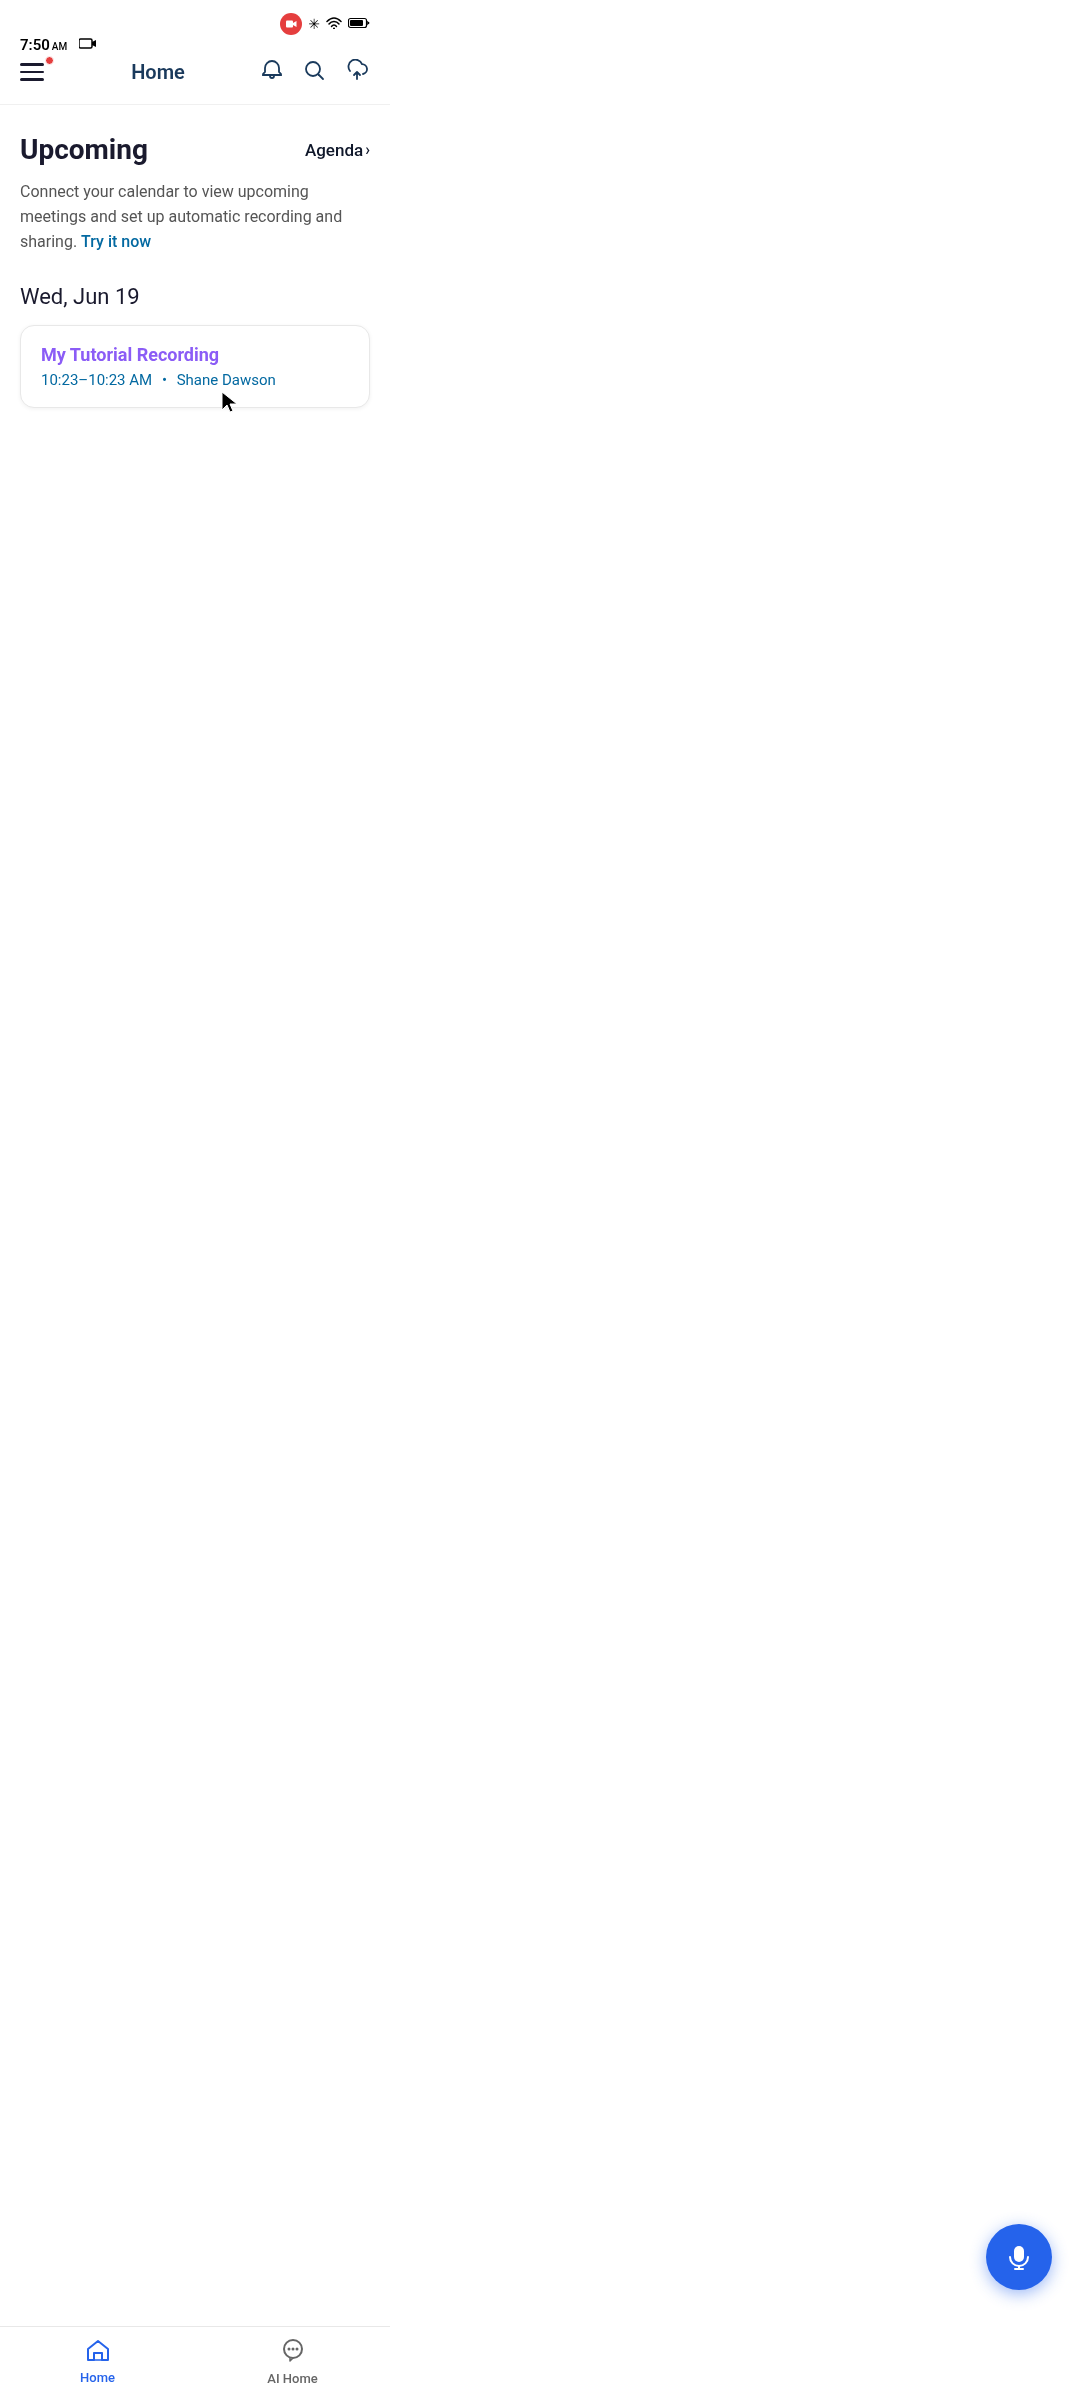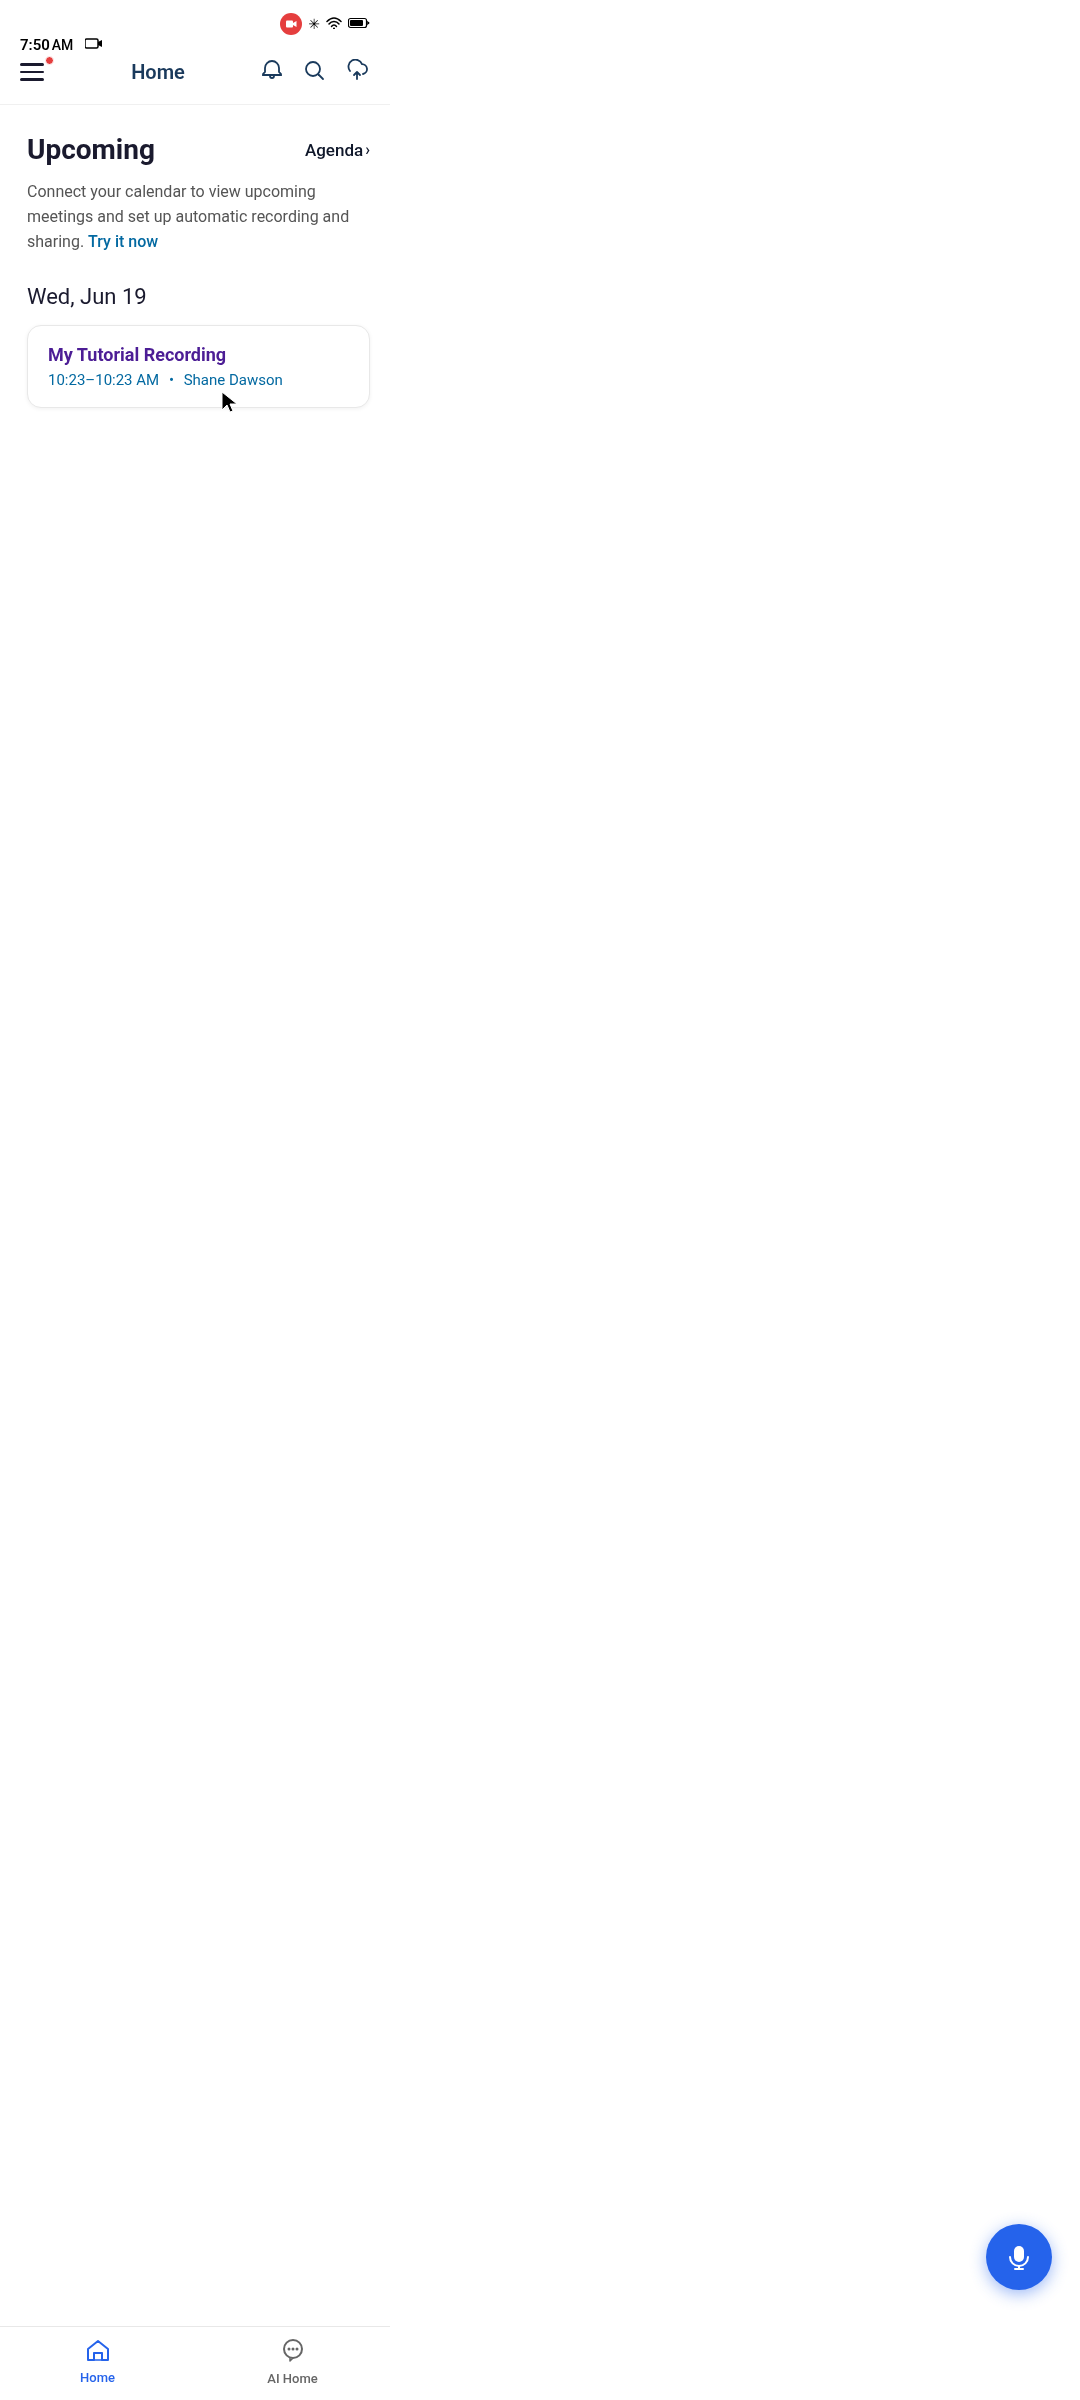--- a/index.html
+++ b/index.html
@@ -31,21 +31,21 @@
     .status-time {
       font-size: 15px;
       font-weight: 600;
       color: #000;
       display: flex;
       align-items: baseline;
       gap: 2px;
     }
 
     .status-time .am {
-      font-size: 14px;
+      font-size: 10px;
       font-weight: 500;
     }
 
     .status-camera-icon {
       margin-left: 6px;
       font-size: 13px;
       color: #000;
     }
 
     .status-right {
@@ -123,21 +123,20 @@
       font-size: 22px;
       color: #1a3a5c;
       cursor: pointer;
       line-height: 1;
     }
 
     
     .main-content {
       padding: 28px 20px 16px;
       flex: 1;
-      margin-left: 7px;
     }
 
     
     .section-header {
       display: flex;
       justify-content: space-between;
       align-items: center;
       margin-bottom: 14px;
     }
 
@@ -190,21 +189,21 @@
       border: 1.5px solid #e8e8e8;
       border-radius: 14px;
       padding: 18px 20px;
       box-shadow: 0 1px 4px rgba(0,0,0,0.06);
       cursor: pointer;
     }
 
     .recording-title {
       font-size: 18px;
       font-weight: 700;
-      color: #4c1d95;
+      color: #8b5cf6;
       margin-bottom: 6px;
     }
 
     .recording-meta {
       font-size: 15px;
       color: #0369a1;
     }
 
     .recording-meta .separator {
       margin: 0 6px;

